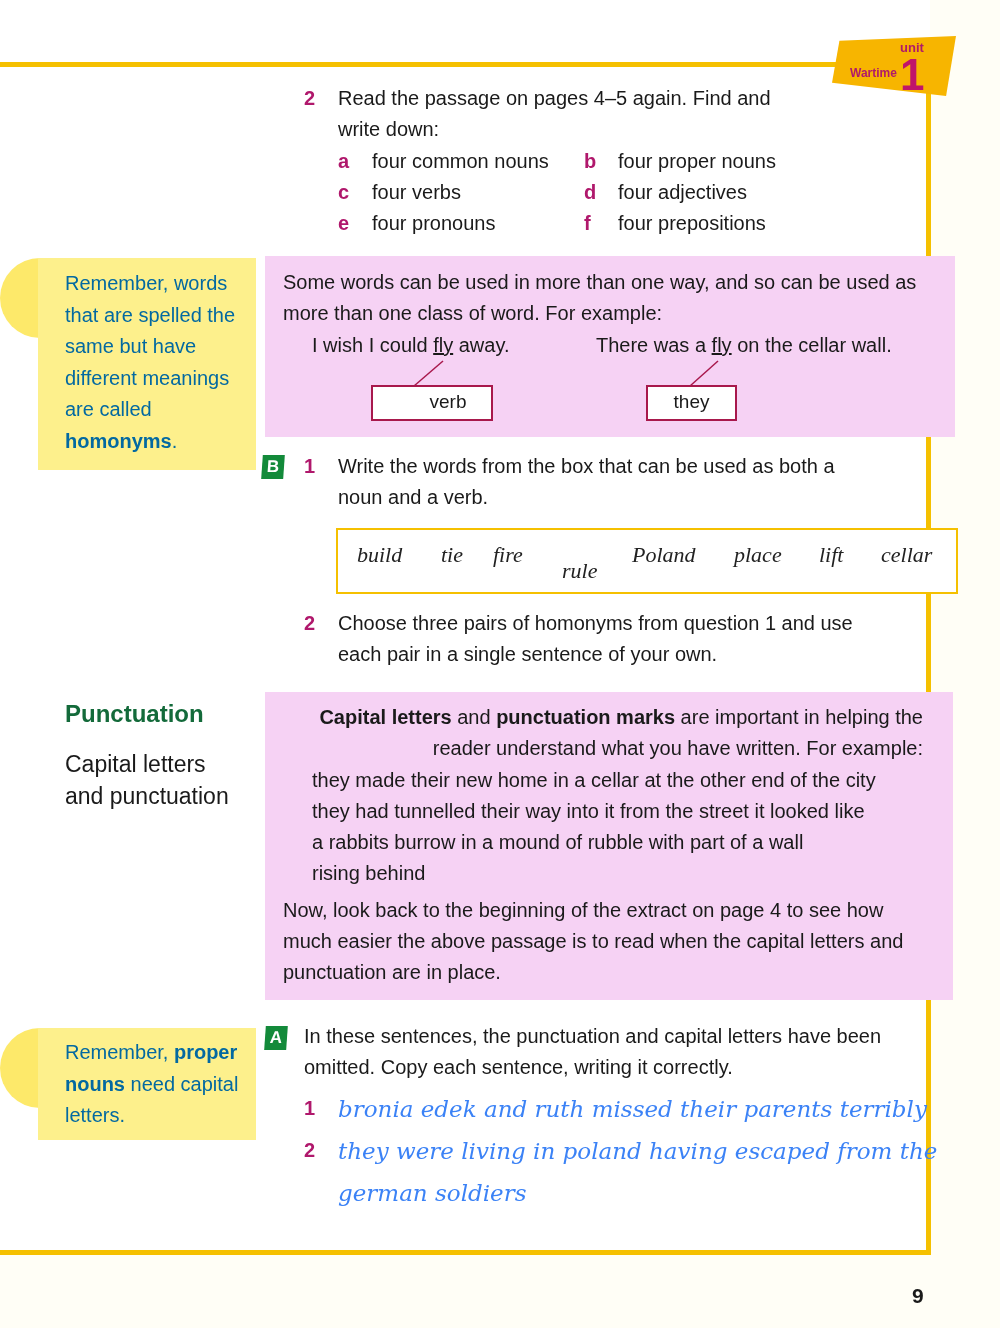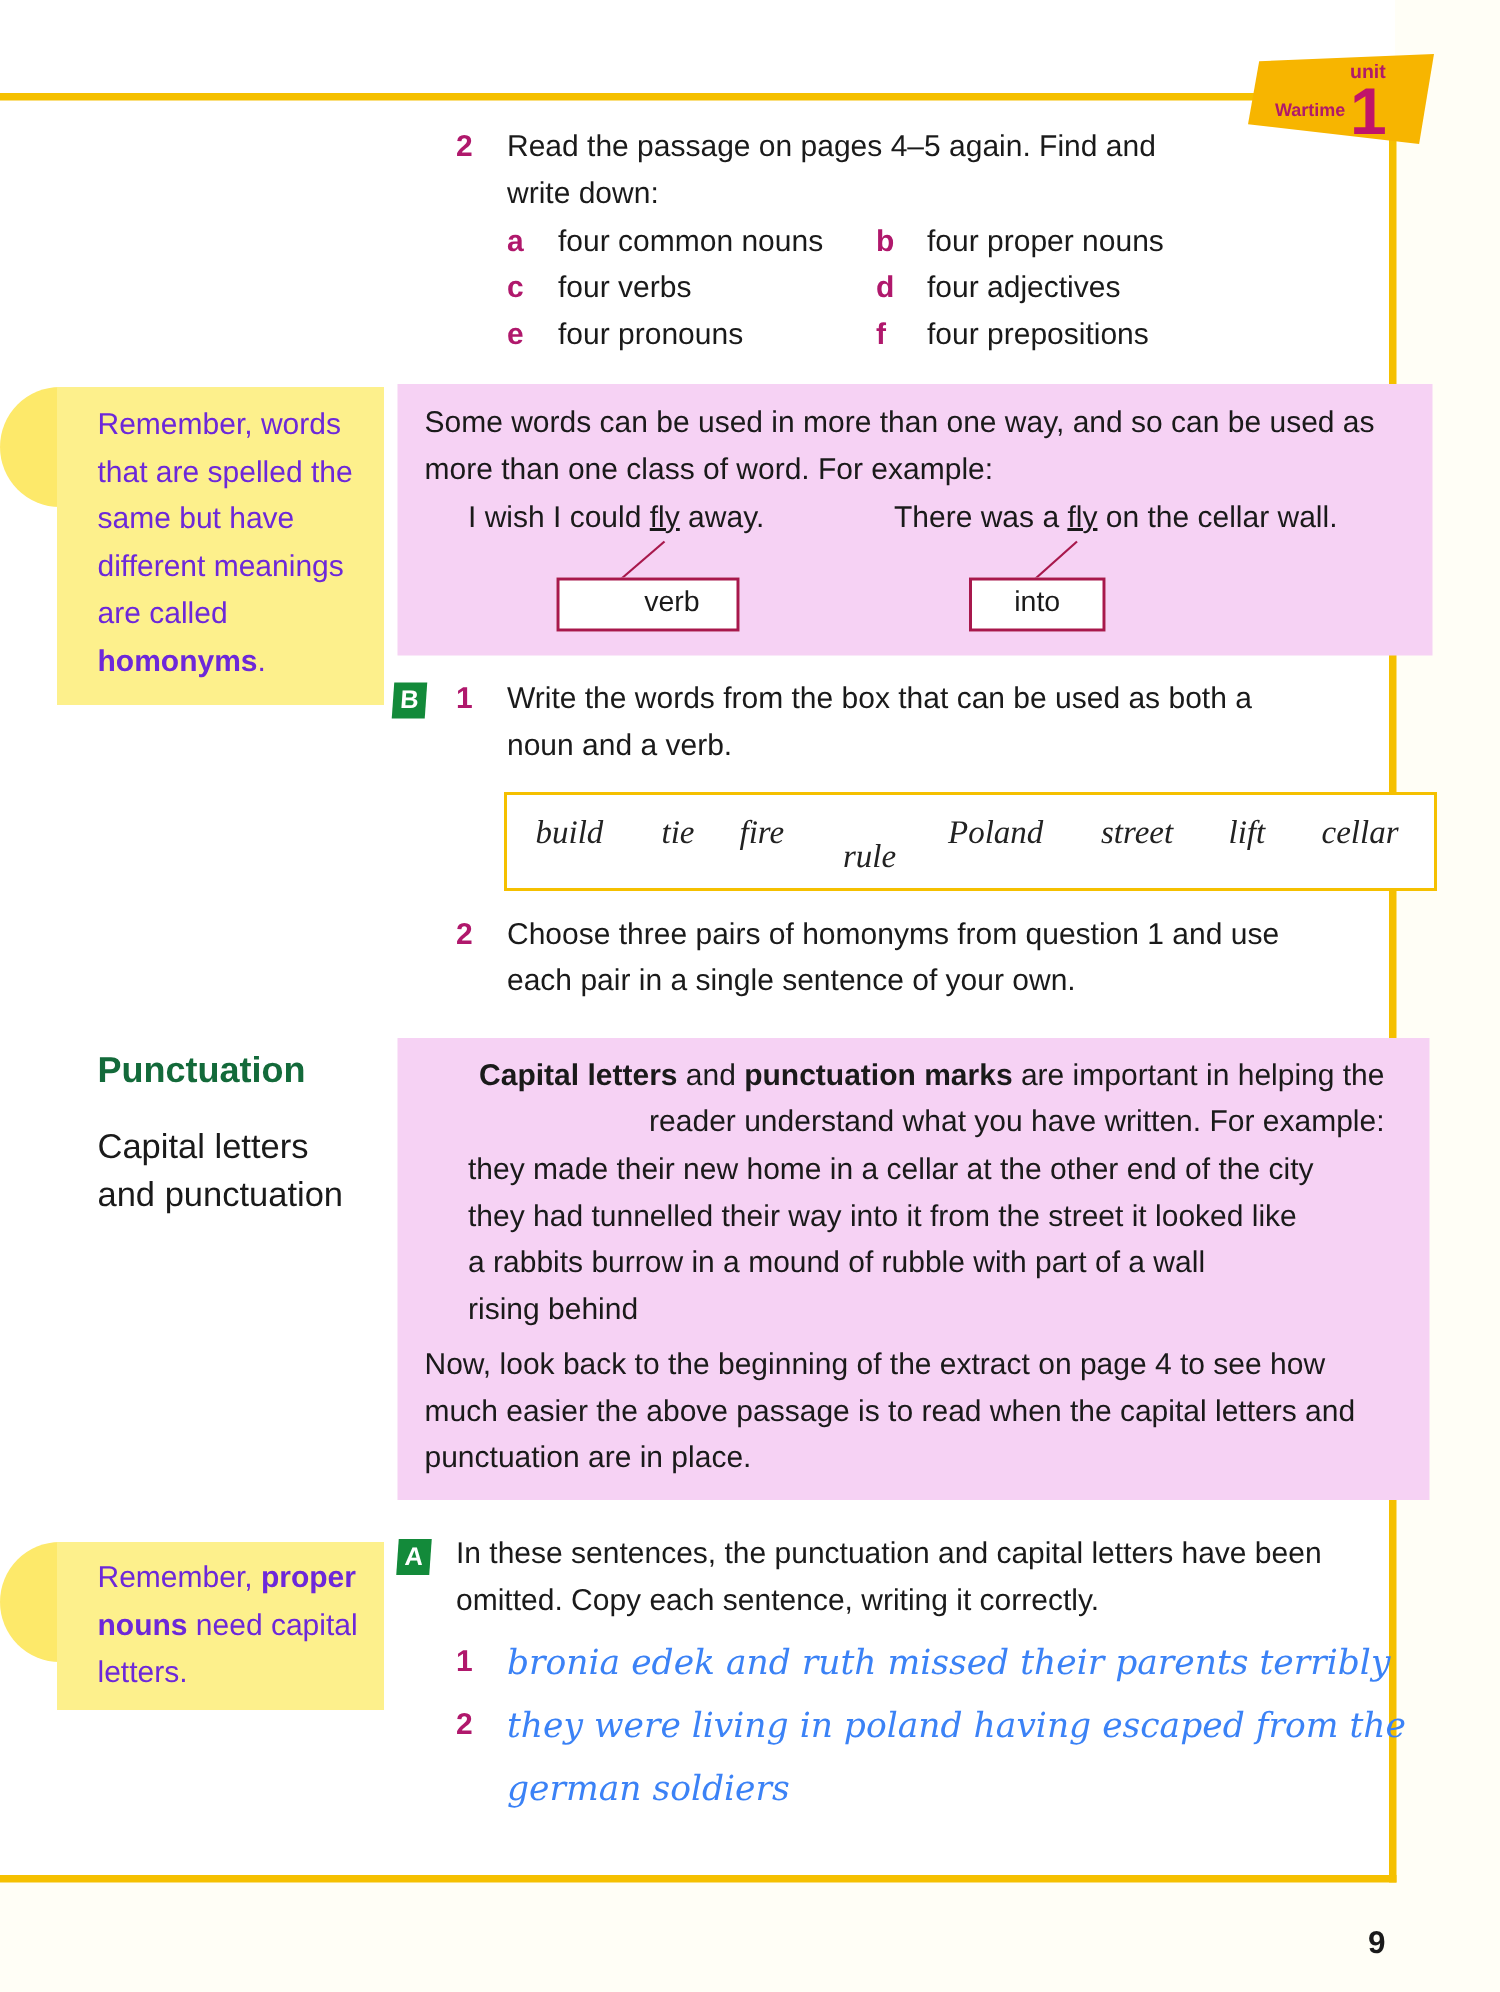--- a/index.html
+++ b/index.html
@@ -30,21 +30,21 @@
   .q2 .n { position:absolute; left:0; top:0; }
   .q2 .t { position:absolute; left:34px; top:0; width:460px; }
   .opt { position:absolute; font-size:20px; line-height:31px; }
   .opt .l { position:absolute; left:0; top:0; color:#b0186c; font-weight:bold; }
   .opt .v { position:absolute; left:34px; top:0; white-space:nowrap; }
 
   .note {
     position:absolute; background:#fdf08c;
   }
   .note-tab { position:absolute; background:#fde96a; border-radius:40px 0 0 40px; }
-  .note-text { position:absolute; font-size:20px; line-height:31.5px; color:#6d28d9; }
+  .note-text { position:absolute; font-size:20px; line-height:31.5px; color:#0369a1; }
 
   .pinkbox { position:absolute; background:#f6d2f4; }
   .wordbox { position:absolute; border:2px solid #a8184c; background:#fff; font-size:19px; text-align:center; line-height:30px; }
   .fly { text-decoration:underline; }
 
   .badge { position:absolute; width:22px; height:24px; background:#138a3a; color:#fff; font-weight:bold; font-size:17px; text-align:center; line-height:24px; transform:skew(-4deg); }
 
   .script-box { position:absolute; left:336px; top:528px; width:618px; height:62px; border:2px solid #f5c000; background:#fff; }
   .script-word { position:absolute; top:14px; font-family:Liberation Serif, serif; font-style:italic; font-size:22px; color:#222; }
   .script-line { position:absolute; font-family:"DejaVu Serif", serif; font-style:italic; font-size:23px; color:#3b82f6; white-space:nowrap; }
@@ -109,33 +109,33 @@
   <span>I wish I could </span><span class="fly">fly</span><span> away.</span>
 </div>
 <div class="txt" style="left:596px;top:330px;white-space:nowrap;text-align:right;">
   <span>There was a </span><span class="fly">fly</span><span> on the cellar wall.</span>
 </div>
 <svg style="position:absolute;left:0;top:0;" width="1000" height="450">
   <line x1="443" y1="361" x2="414" y2="386" stroke="#a8184c" stroke-width="1.5"></line>
   <line x1="718" y1="361" x2="690" y2="386" stroke="#a8184c" stroke-width="1.5"></line>
 </svg>
 <div class="wordbox" style="left:371px;top:385px;width:86px;height:32px;padding-left:32px;">verb</div>
-<div class="wordbox" style="left:646px;top:385px;width:87px;height:32px;">into</div>
+<div class="wordbox" style="left:646px;top:385px;width:87px;height:32px;">they</div>
 
 <div class="badge" style="left:262px;top:455px;">B</div>
 <div class="txt" style="left:304px;top:451px;"><span class="num">1</span></div>
 <div class="txt" style="left:338px;top:451px;width:540px;">Write the words from the box that can be used as both a noun and a verb.</div>
 
 <div class="script-box"></div>
 <div class="script-word" style="left:357px;top:542px;">build</div>
 <div class="script-word" style="left:441px;top:542px;">tie</div>
 <div class="script-word" style="left:493px;top:542px;">fire</div>
 <div class="script-word" style="left:562px;top:558px;">rule</div>
 <div class="script-word" style="left:632px;top:542px;">Poland</div>
-<div class="script-word" style="left:734px;top:542px;">street</div>
+<div class="script-word" style="left:734px;top:542px;">place</div>
 <div class="script-word" style="left:819px;top:542px;">lift</div>
 <div class="script-word" style="left:881px;top:542px;">cellar</div>
 
 <div class="txt" style="left:304px;top:608px;"><span class="num">2</span></div>
 <div class="txt" style="left:338px;top:608px;width:545px;">Choose three pairs of homonyms from question 1 and use each pair in a single sentence of your own.</div>
 
 <div class="heading-green">Punctuation</div>
 <div class="subhead" style="width:180px;">Capital letters and punctuation</div>
 
 <div class="pinkbox" style="left:265px;top:692px;width:688px;height:308px;"></div>

